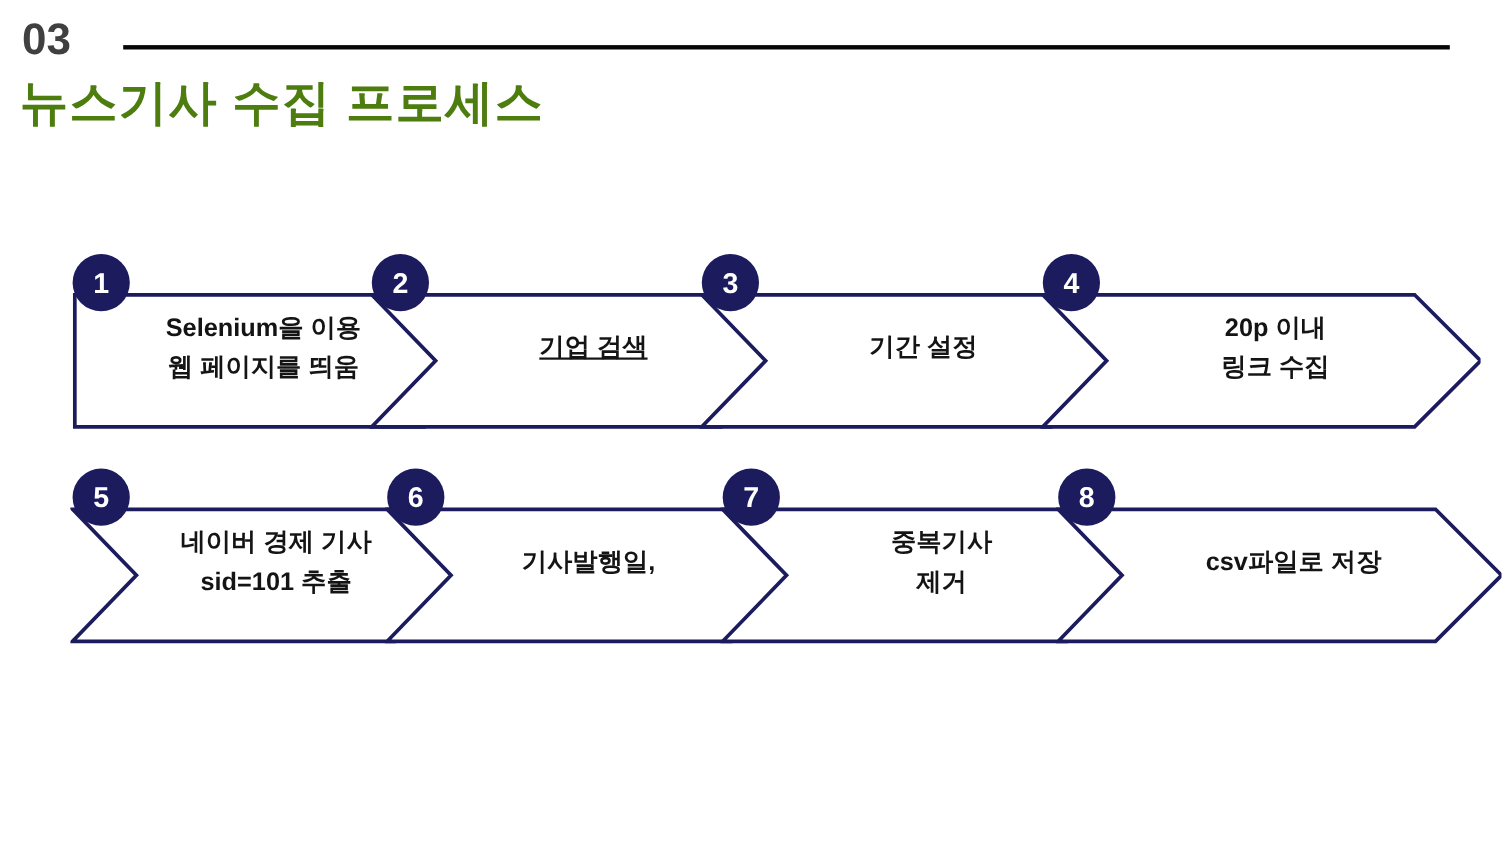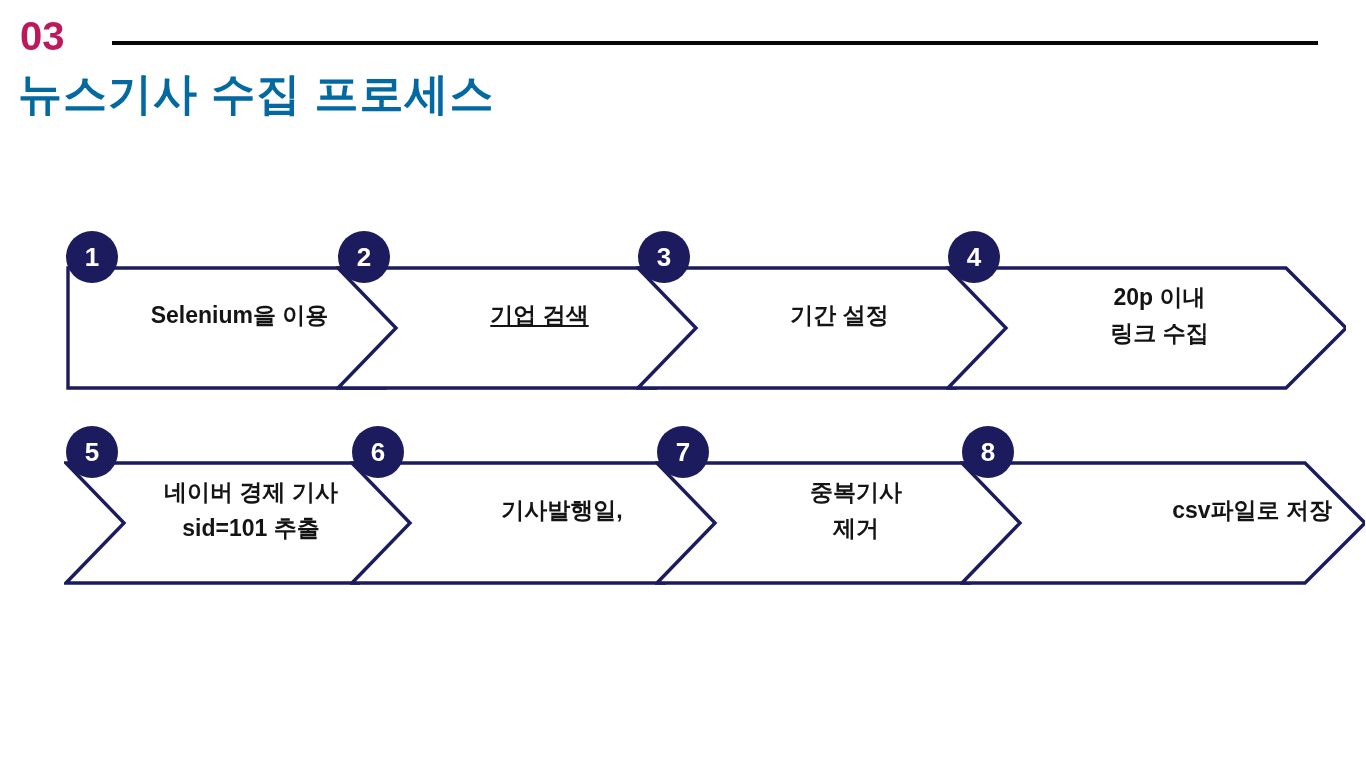--- a/index.html
+++ b/index.html
@@ -23,39 +23,39 @@
     top: 0;
     width: 1366px;
     height: 140px;
   }
   #section-number {
     position: absolute;
     left: 20px;
     top: 12px;
     font-size: 40px;
     font-weight: 700;
-    color: #be185d;
+    color: #404040;
     letter-spacing: 0px;
     line-height: 48px;
   }
   #header-rule {
     position: absolute;
     left: 112px;
     top: 41px;
     width: 1206px;
     height: 4px;
     background: #070707;
   }
   #slide-title {
     position: absolute;
     left: 18px;
     top: 66px;
     font-size: 44px;
     font-weight: 700;
-    color: #0369a1;
+    color: #4d7c0f;
     line-height: 56px;
     white-space: nowrap;
     letter-spacing: 1px;
   }
 
   
   #process-area {
     position: absolute;
     left: 0;
     top: 0;
@@ -126,20 +126,21 @@
   </div>
 
   <div id="process-area">
     <div class="process-row" id="process-row-1">
         <div class="step" style="left: 66px; width: 380px;">
           <svg class="step-shape" width="380" height="180" viewBox="0 0 380 180">
             <path d="M 2,43 L 320,43 L 380,103 L 320,163 L 2,163 Z" fill="#ffffff" stroke="#1b1b5e" stroke-width="3.4" stroke-linejoin="miter"></path>
           </svg>
           <div class="step-label" style="left: 0px; width: 347px; text-align: center;">
             <span class="line">Selenium을 이용</span>
+            <span class="line">웹 페이지를 띄움</span>
           </div>
           <div class="step-badge" style="left: 0px; top: 6px;">1</div>
         </div>
         <div class="step" style="left: 336px; width: 380px;">
           <svg class="step-shape" width="380" height="180" viewBox="0 0 380 180">
             <path d="M 2,43 L 320,43 L 380,103 L 320,163 L 2,163 L 60,103 Z" fill="#ffffff" stroke="#1b1b5e" stroke-width="3.4" stroke-linejoin="miter"></path>
           </svg>
           <div class="step-label" style="left: 60px; width: 287px; text-decoration: underline;">
             <span class="line">기업 검색</span>
           </div>
@@ -173,40 +174,40 @@
           <div class="step-label" style="left: 56px; width: 262px;">
             <span class="line">네이버 경제 기사</span>
             <span class="line">sid=101 추출</span>
           </div>
           <div class="step-badge" style="left: 2px; top: 6px;">5</div>
         </div>
         <div class="step" style="left: 350px; width: 375px;">
           <svg class="step-shape" width="375" height="180" viewBox="0 0 375 180">
             <path d="M 2,43 L 315,43 L 375,103 L 315,163 L 2,163 L 60,103 Z" fill="#ffffff" stroke="#1b1b5e" stroke-width="3.4" stroke-linejoin="miter"></path>
           </svg>
-          <div class="step-label" style="left: 71px; width: 282px; gap: 20px;">
+          <div class="step-label" style="left: 44px; width: 282px; gap: 20px;">
             <span class="line">기사발행일,</span>
           </div>
           <div class="step-badge" style="left: 2px; top: 6px;">6</div>
         </div>
         <div class="step" style="left: 655px; width: 375px;">
           <svg class="step-shape" width="375" height="180" viewBox="0 0 375 180">
             <path d="M 2,43 L 315,43 L 375,103 L 315,163 L 2,163 L 60,103 Z" fill="#ffffff" stroke="#1b1b5e" stroke-width="3.4" stroke-linejoin="miter"></path>
           </svg>
           <div class="step-label" style="left: 60px; width: 282px;">
             <span class="line">중복기사</span>
             <span class="line">제거</span>
           </div>
           <div class="step-badge" style="left: 2px; top: 6px;">7</div>
         </div>
         <div class="step" style="left: 960px; width: 405px;">
           <svg class="step-shape" width="405" height="180" viewBox="0 0 405 180">
             <path d="M 2,43 L 345,43 L 405,103 L 345,163 L 2,163 L 60,103 Z" fill="#ffffff" stroke="#1b1b5e" stroke-width="3.4" stroke-linejoin="miter"></path>
           </svg>
-          <div class="step-label" style="left: 60px; width: 312px; align-items: flex-end;">
+          <div class="step-label" style="left: 60px; width: 312px;">
             <span class="line">csv파일로 저장</span>
           </div>
           <div class="step-badge" style="left: 2px; top: 6px;">8</div>
         </div>
       </div>
   </div>
 
 </div>
 
 </body></html>

